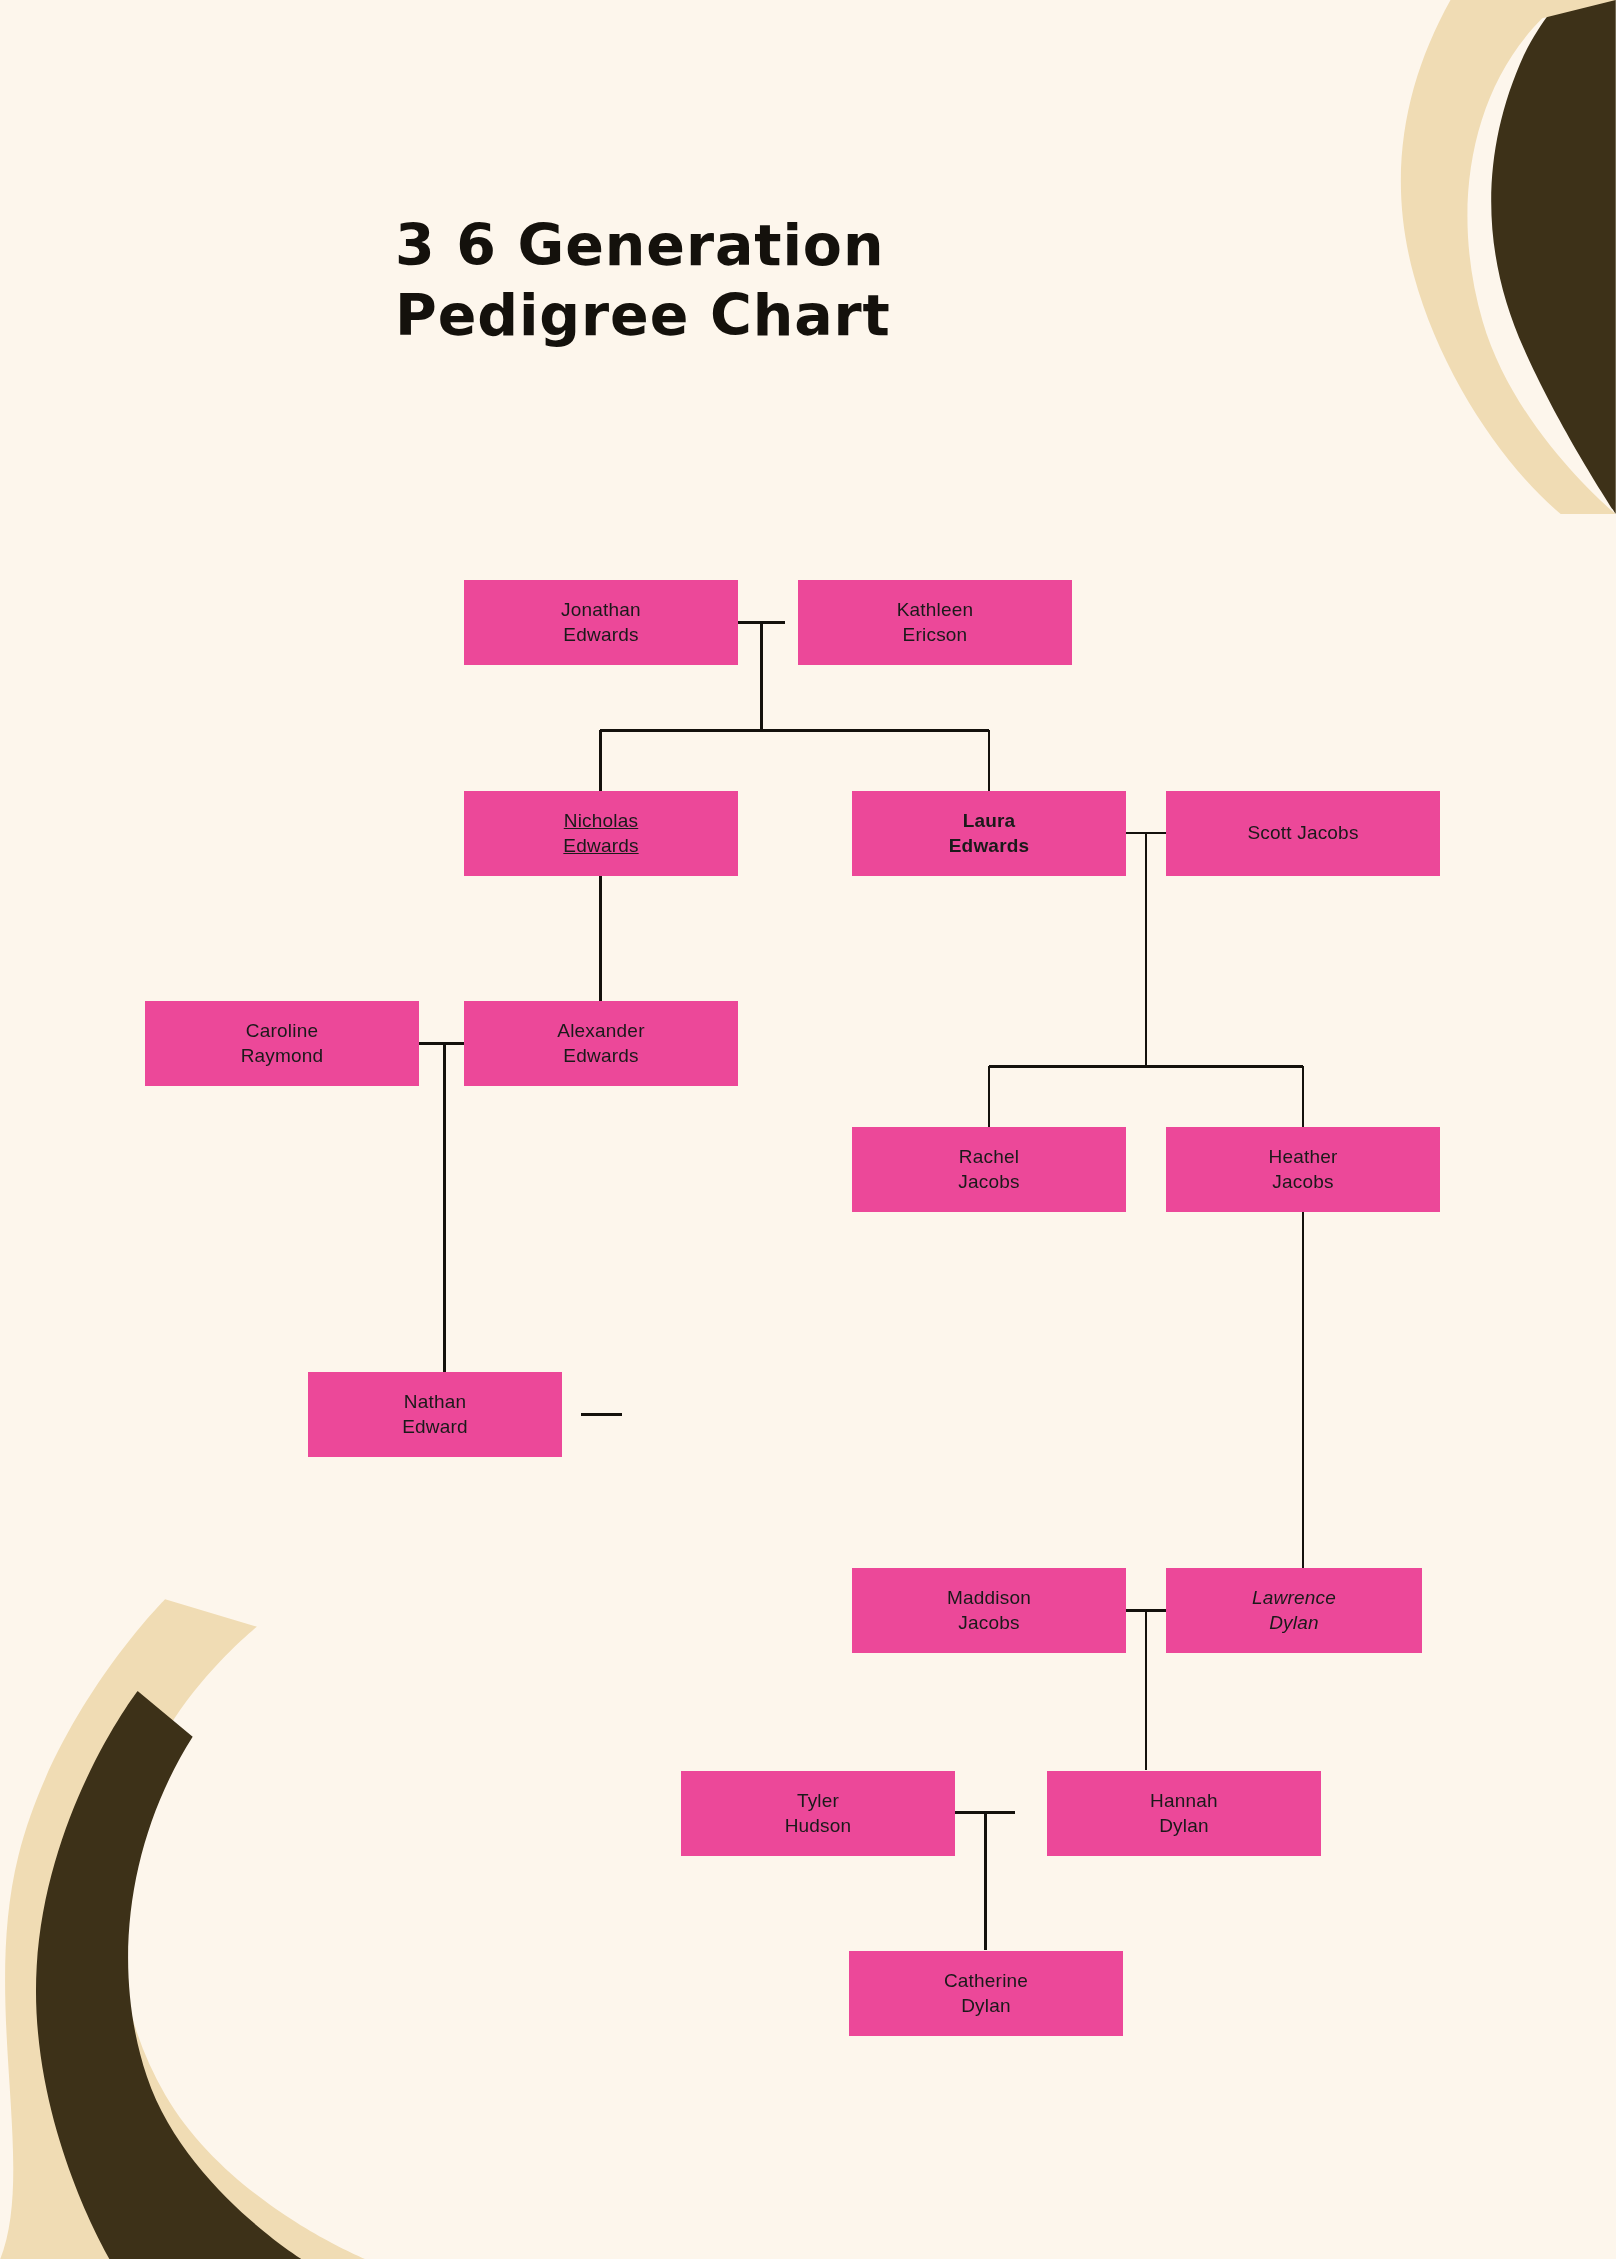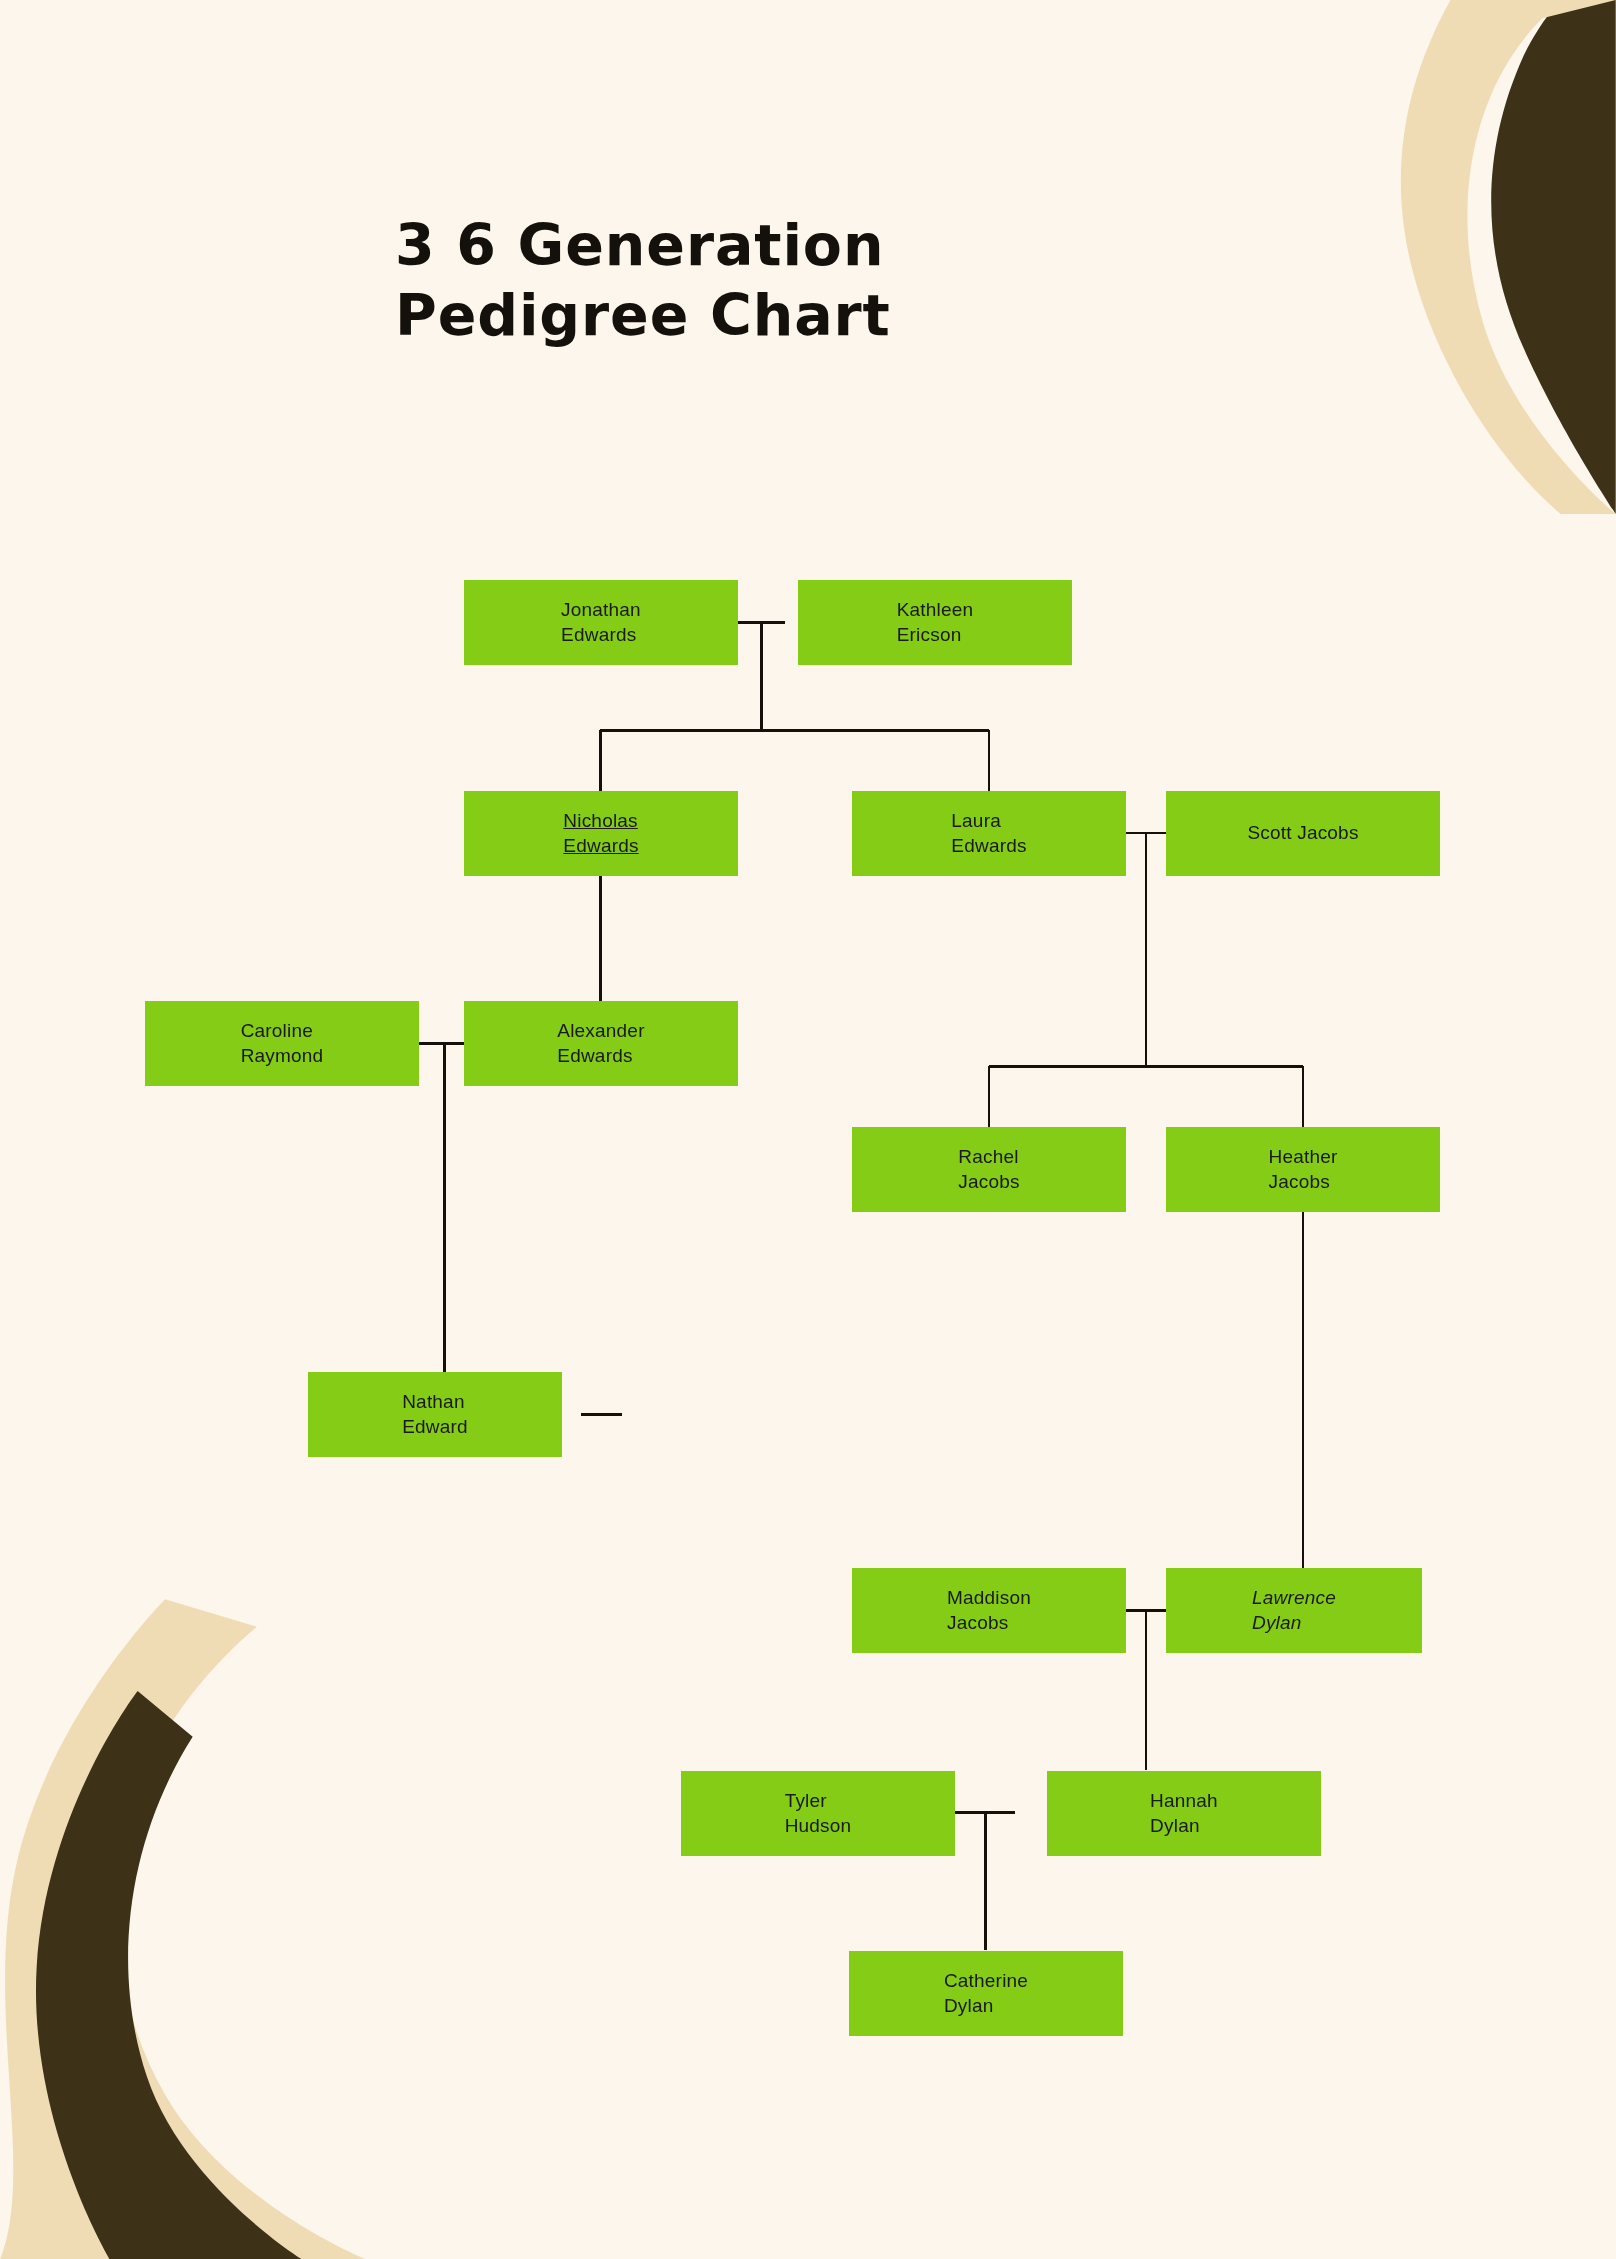--- a/index.html
+++ b/index.html
@@ -48,25 +48,26 @@
     height: 2260px;
   }
   #links {
     position: absolute;
     left: 0;
     top: 0;
   }
   .node {
     position: absolute;
     box-sizing: border-box;
-    background: #84cc16;
+    background: #ec4899;
     color: #1A1A1A;
     display: flex;
     align-items: center;
     justify-content: center;
+    text-align: center;
     font-size: 19px;
     line-height: 1.3;
     white-space: pre-line;
     letter-spacing: 0.2px;
   }
 </style>
 </head>
 <body>
 
 <div id="page">
@@ -126,21 +127,21 @@
         <line x1="1073" y1="1974" x2="1073" y2="2124"></line>
       </g>
     </svg>
 
     <div class="node" style="left:464px;  top:580px;  width:274px; height:85px;">Jonathan
 Edwards</div>
     <div class="node" style="left:785px;  top:580px;  width:274px; height:85px;margin-left:13px;">Kathleen
 Ericson</div>
     <div class="node" style="left:464px;  top:791px;  width:274px; height:85px;text-decoration:underline;">Nicholas
 Edwards</div>
-    <div class="node" style="left:852px;  top:791px;  width:274px; height:85px;">Laura
+    <div class="node" style="left:852px;  top:791px;  width:274px; height:85px;font-weight:bold;">Laura
 Edwards</div>
     <div class="node" style="left:1166px; top:791px;  width:274px; height:85px;">Scott Jacobs</div>
     <div class="node" style="left:145px;  top:1001px; width:274px; height:85px;">Caroline
 Raymond</div>
     <div class="node" style="left:464px;  top:1001px; width:274px; height:85px;">Alexander
 Edwards</div>
     <div class="node" style="left:852px;  top:1127px; width:274px; height:85px;">Rachel
 Jacobs</div>
     <div class="node" style="left:1166px; top:1127px; width:274px; height:85px;">Heather
 Jacobs</div>

